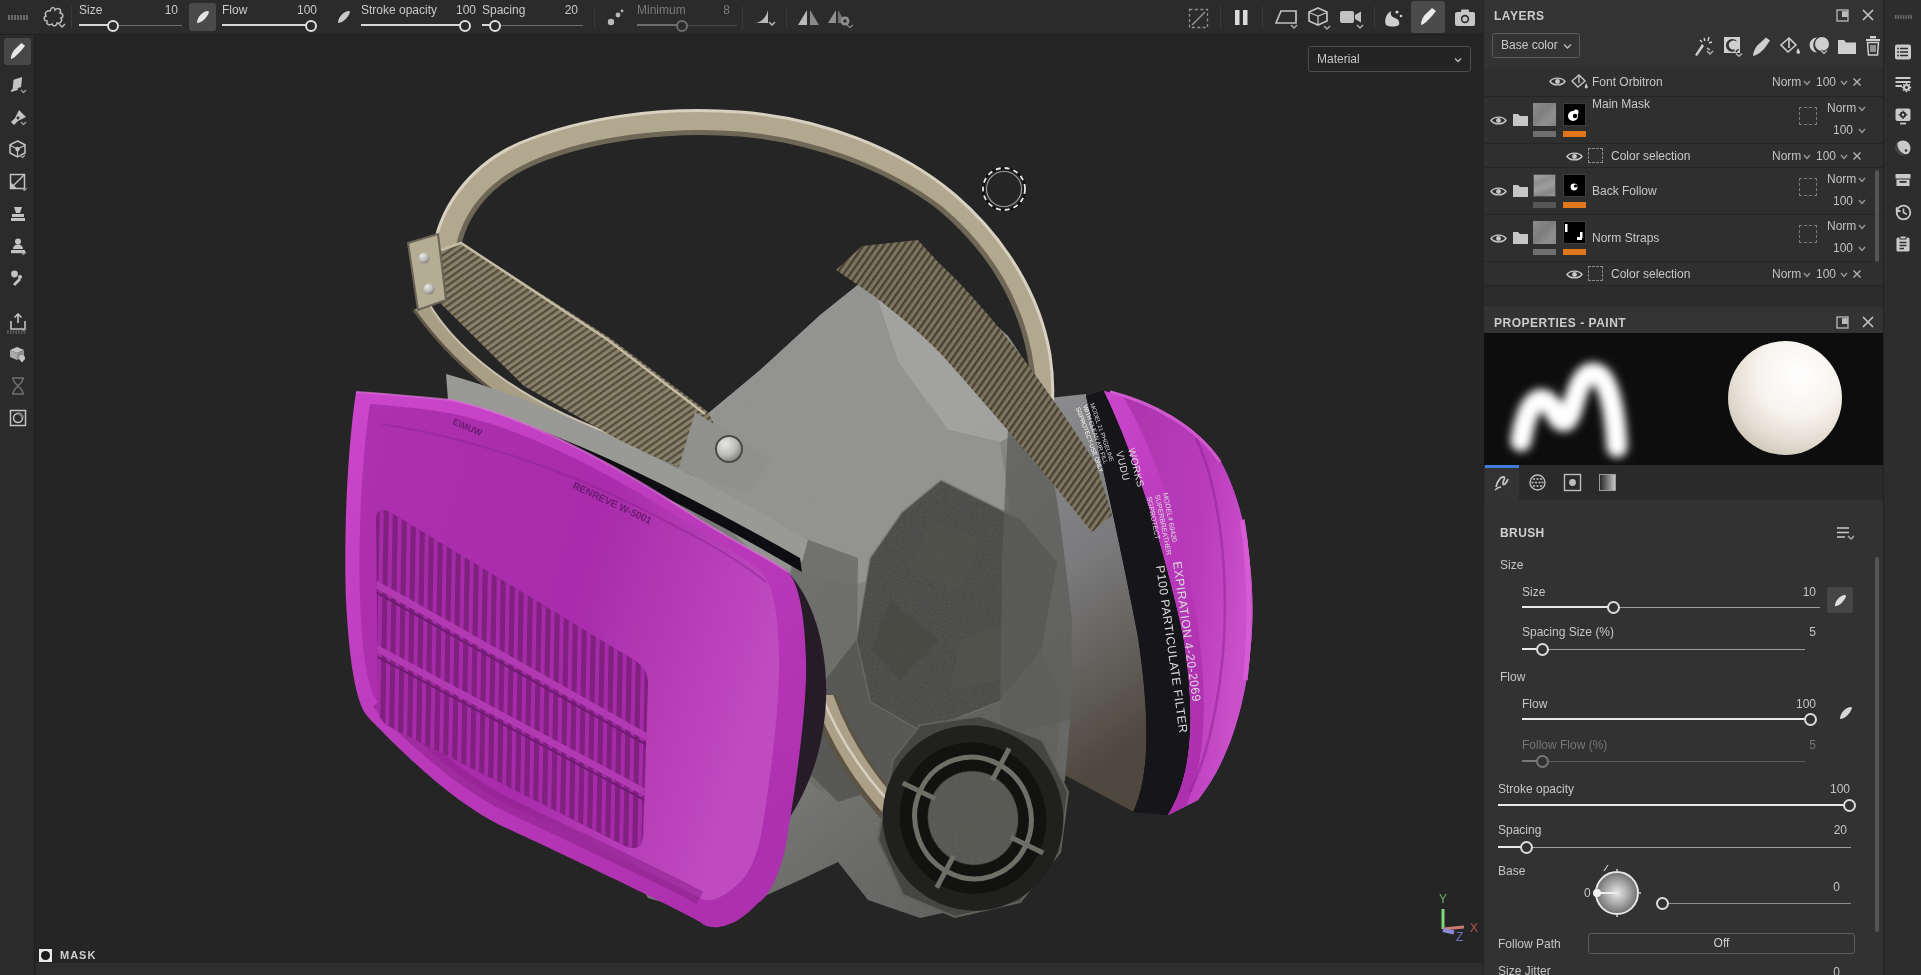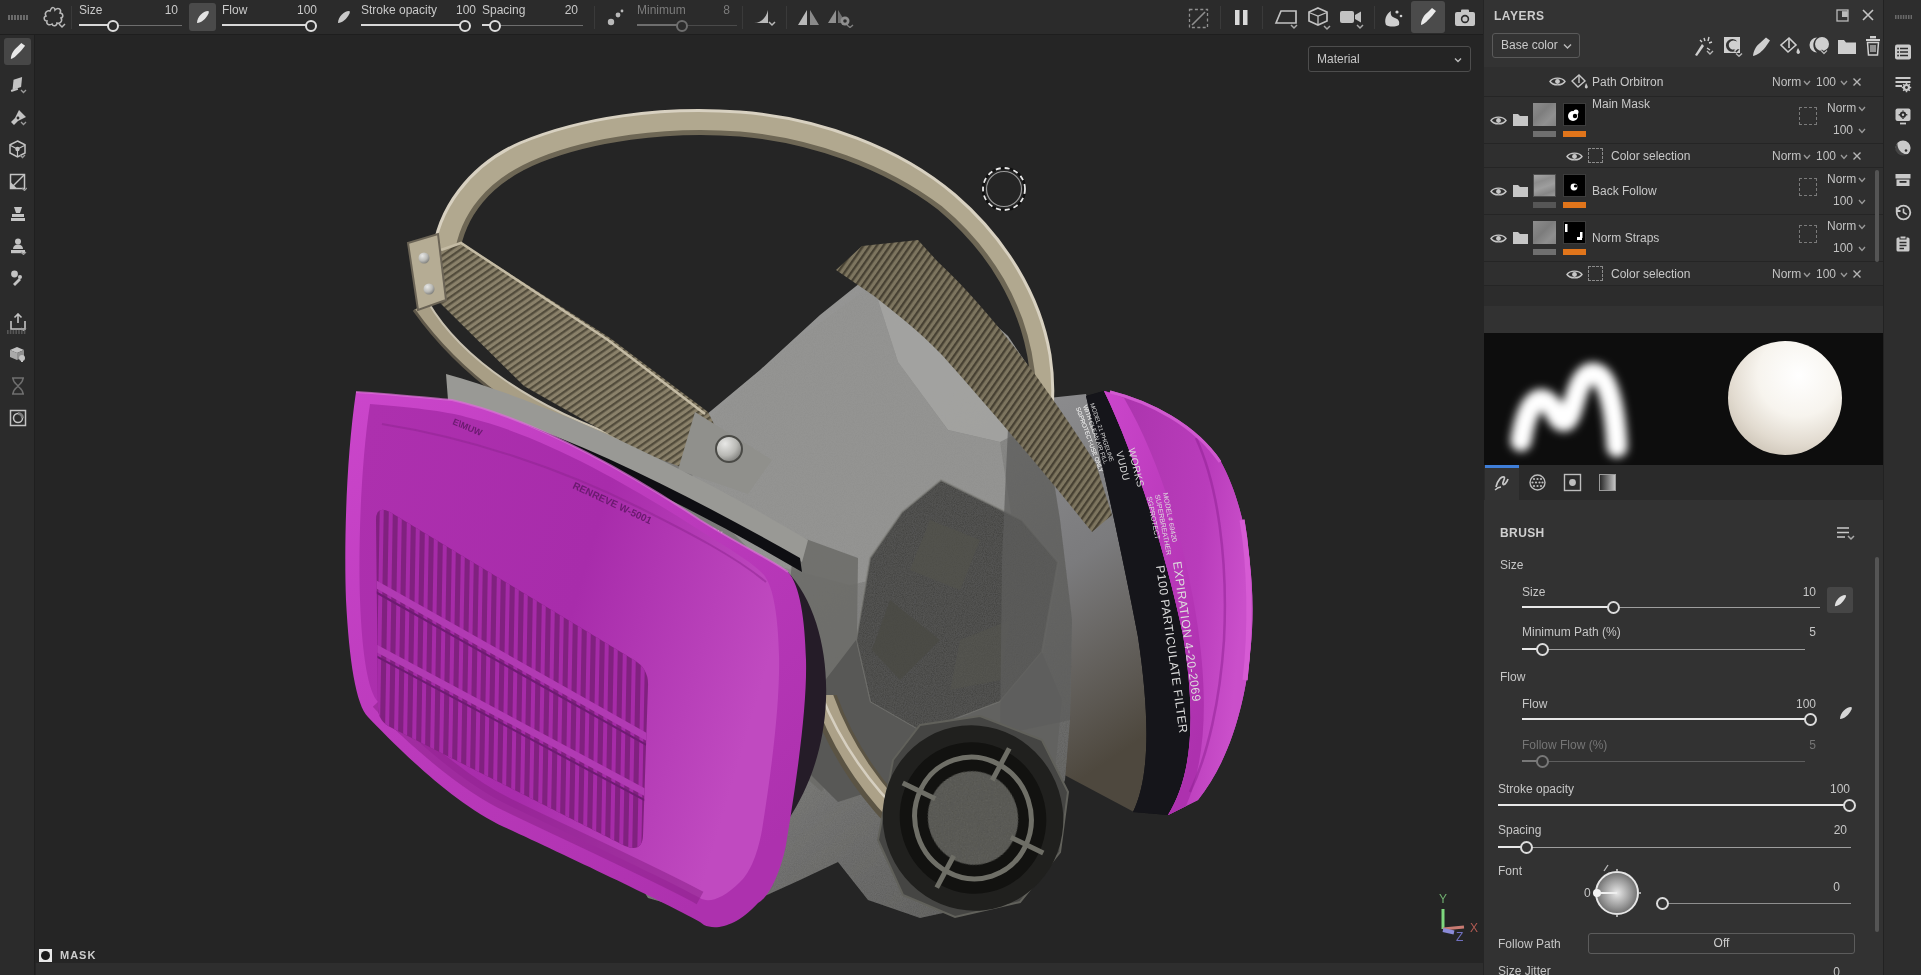--- a/index.html
+++ b/index.html
@@ -558,21 +558,21 @@
       <div class="row-sm" style="height:30px">
         <svg class="abs" style="left:65px;top:8px" width="17" height="13" viewBox="0 0 17 13">
             <path d="M1 6.5 C4 2 13 2 16 6.5 C13 11 4 11 1 6.5 Z" fill="none" stroke="#c6c6c6" stroke-width="1.4"></path>
             <circle cx="8.5" cy="6.5" r="2.4" fill="#c6c6c6"></circle>
           </svg>
         <svg class="abs" style="left:87px;top:7px" width="18" height="17" viewBox="0 0 18 17">
             <path d="M8 1 L14 7 L7 13 L1 7 Z" fill="none" stroke="#c6c6c6" stroke-width="1.4"></path>
             <path d="M8 1 L8 9" stroke="#c6c6c6" stroke-width="1.4"></path>
             <path d="M15 9 C16 11 16.8 12 16.8 13 A1.5 1.5 0 0 1 13.8 13 C13.8 12 14.5 11 15 9 Z" fill="#c6c6c6"></path>
           </svg>
-        <span class="abs" style="left:108px;top:8px">Path Orbitron</span>
+        <span class="abs" style="left:108px;top:8px">Font Orbitron</span>
         <span class="abs" style="left:288px;top:8px;color:#c2c2c2">Norm</span>
         <svg class="abs" style="left:319px;top:13px" width="8" height="6" viewBox="0 0 8 6">
             <path d="M1 1 L4 4.5 L7 1" stroke="#999" stroke-width="1.3" fill="none"></path>
           </svg>
         <span class="abs" style="left:332px;top:8px;color:#c2c2c2">100</span>
         <svg class="abs" style="left:356px;top:13px" width="8" height="6" viewBox="0 0 8 6">
             <path d="M1 1 L4 4.5 L7 1" stroke="#999" stroke-width="1.3" fill="none"></path>
           </svg>
         <svg class="abs" style="left:368px;top:10px" width="10" height="10" viewBox="0 0 10 10">
             <path d="M1.5 1.5 L8.5 8.5 M8.5 1.5 L1.5 8.5" stroke="#b5b5b5" stroke-width="1.4"></path>
@@ -692,20 +692,30 @@
         <svg class="abs" style="left:356px;top:10px" width="8" height="6" viewBox="0 0 8 6">
             <path d="M1 1 L4 4.5 L7 1" stroke="#999" stroke-width="1.3" fill="none"></path>
           </svg>
         <svg class="abs" style="left:368px;top:7px" width="10" height="10" viewBox="0 0 10 10">
             <path d="M1.5 1.5 L8.5 8.5 M8.5 1.5 L1.5 8.5" stroke="#b5b5b5" stroke-width="1.4"></path>
           </svg>
       </div>
       <div class="abs" style="left:391px;top:170px;width:4px;height:92px;background:#555;border-radius:2px"></div>
     </div>
     <div id="props">
+      <div class="phead">
+          <span class="ttl">PROPERTIES - PAINT</span>
+        <svg class="abs" style="left:352px;top:9px" width="13" height="13" viewBox="0 0 13 13">
+            <rect x="1" y="1" width="11" height="11" fill="none" stroke="#bbb" stroke-width="1.3"></rect>
+            <rect x="6" y="2.2" width="5.8" height="5.8" fill="#bbb"></rect>
+          </svg>
+        <svg class="abs" style="left:377px;top:8px" width="14" height="14" viewBox="0 0 14 14">
+            <path d="M2 2 L12 12 M12 2 L2 12" stroke="#c4c4c4" stroke-width="1.6"></path>
+          </svg>
+      </div>
       <div class="abs" style="left:0;top:26px;width:399px;height:132px;background:#0d0d0d">
         <svg width="399" height="132" viewBox="0 0 399 132">
           <defs>
             <filter id="blurS" x="-40%" y="-40%" width="180%" height="180%">
                 <feGaussianBlur stdDeviation="4.5"></feGaussianBlur>
               </filter>
             <radialGradient id="sph" cx="62%" cy="30%" r="80%">
               <stop offset="0%" stop-color="#ffffff"></stop>
                 <stop offset="45%" stop-color="#f7f4ee"></stop>
               <stop offset="75%" stop-color="#e2dbd0"></stop>
@@ -761,21 +771,21 @@
         <div class="pval" style="left:292px;top:278px;width:40px">10</div>
       <div class="abs" style="left:343px;top:280px;width:26px;height:26px;background:#464646;border-radius:3px"></div>
       <svg class="abs" style="left:349px;top:286px" width="15" height="15" viewBox="0 0 16 16">
           <path d="M2 14 C2 8 8 2 13 2 C14 2 14 3 13.5 4.5 C11 10 6 14 2 14 Z" fill="#e0e0e0"></path>
         </svg>
       <div class="pslider" style="left:38px;top:294px;width:298px">
           <div class="track"></div>
           <div class="fill" style="width:92px"></div>
           <div class="knob" style="left:85px"></div>
         </div>
-      <div class="plabel" style="left:38px;top:318px">Minimum Path (%)</div>
+      <div class="plabel" style="left:38px;top:318px">Spacing Size (%)</div>
         <div class="pval" style="left:292px;top:318px;width:40px">5</div>
       <div class="pslider" style="left:38px;top:336px;width:283px">
           <div class="track"></div>
           <div class="fill" style="width:17px"></div>
           <div class="knob" style="left:14px"></div>
         </div>
       <div class="plabel" style="left:16px;top:363px">Flow</div>
       <div class="plabel" style="left:38px;top:390px">Flow</div>
         <div class="pval" style="left:292px;top:390px;width:40px">100</div>
       <svg class="abs" style="left:354px;top:398px" width="16" height="16" viewBox="0 0 16 16">
@@ -800,21 +810,21 @@
           <div class="fill" style="width:350px"></div>
           <div class="knob" style="left:345px"></div>
         </div>
       <div class="plabel" style="left:14px;top:516px">Spacing</div>
         <div class="pval" style="left:323px;top:516px;width:40px">20</div>
       <div class="pslider" style="left:14px;top:534px;width:353px">
           <div class="track"></div>
           <div class="fill" style="width:25px"></div>
           <div class="knob" style="left:22px"></div>
         </div>
-      <div class="plabel" style="left:14px;top:557px">Font</div>
+      <div class="plabel" style="left:14px;top:557px">Base</div>
       <svg class="abs" style="left:104px;top:557px" width="60" height="60" viewBox="0 0 60 60">
         <defs>
             <radialGradient id="dialg" cx="50%" cy="50%" r="60%">
               <stop offset="0%" stop-color="#e8e8e8"></stop>
               <stop offset="55%" stop-color="#9a9a9a"></stop>
               <stop offset="100%" stop-color="#555"></stop>
             </radialGradient>
           </defs>
         <circle cx="29" cy="29" r="21" fill="url(#dialg)" stroke="#e6e6e6" stroke-width="2"></circle>
         <path d="M29 5 L29 8 M29 50 L29 53 M5 29 L8 29 M50 29 L53 29" stroke="#cfcfcf" stroke-width="1.5"></path>

